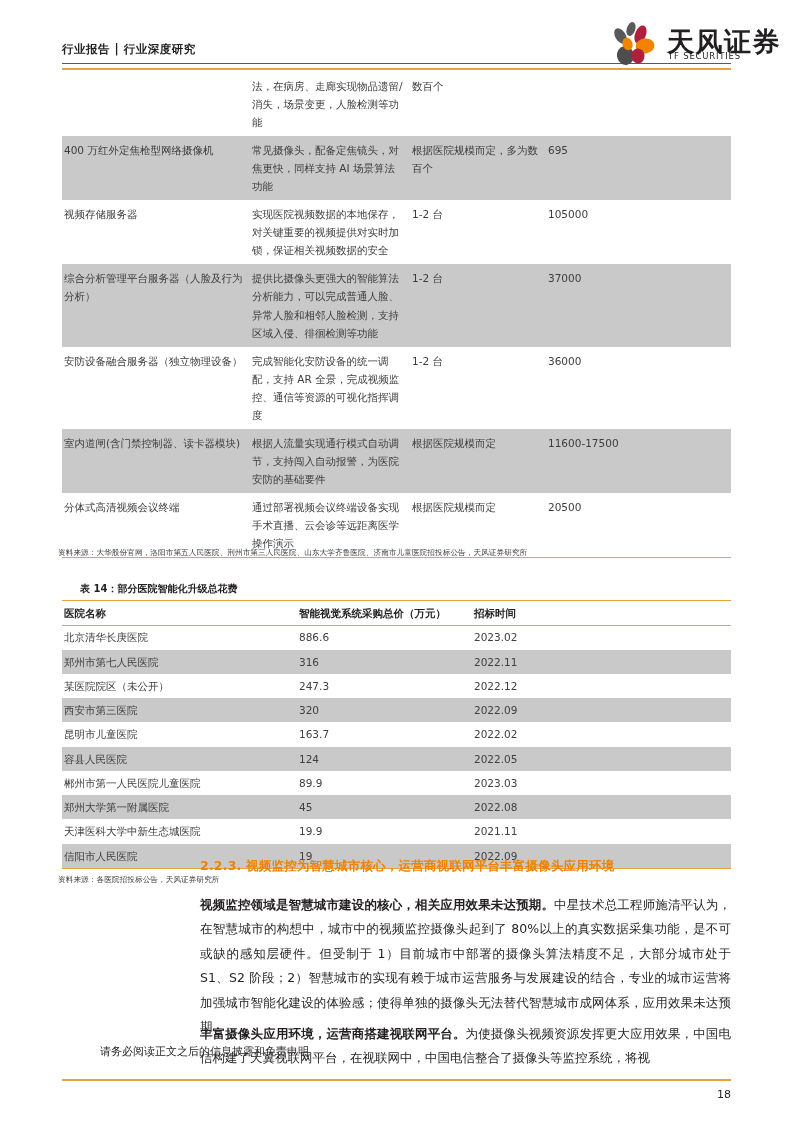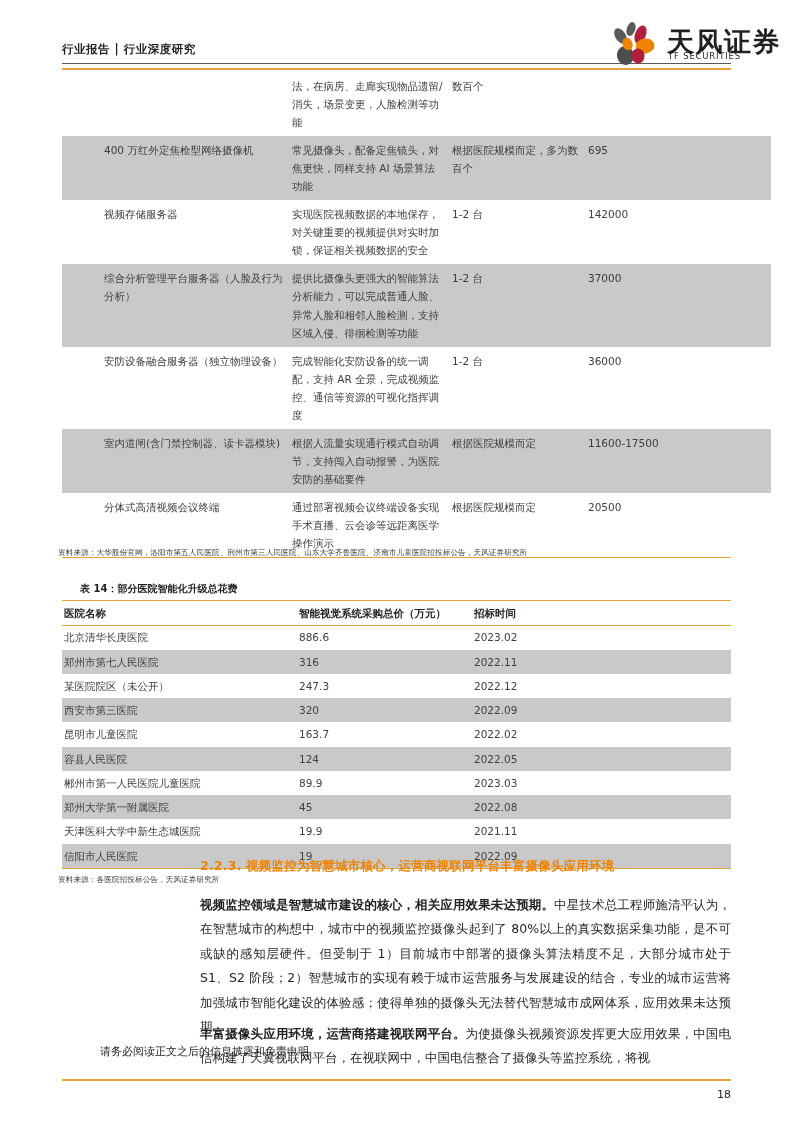--- a/index.html
+++ b/index.html
@@ -104,21 +104,21 @@
   }
 
   
   #table13 {
     left: 62px;
     top: 72px;
     width: 669px;
   }
   #table13 .row-shade td { background: #c9c9c9; }
   #table13 td { color: #3d3d3d; }
-  #table13 .c1 { width: 188px; padding-left: 40px; }
+  #table13 .c1 { width: 188px; }
   #table13 .c2 { width: 160px; }
   #table13 .c3 { width: 136px; }
   #table13 .c4 { width: 185px; }
   .tbl-bottom-rule {
     position: absolute;
     left: 62px;
     width: 669px;
     height: 1.4px;
     background: #e8a33d;
   }
@@ -273,21 +273,21 @@
         <td class="c1">
           <div class="cellbox">视频存储服务器</div>
         </td>
         <td class="c2">
           <div class="cellbox">实现医院视频数据的本地保存，对关键重要的视频提供对实时加锁，保证相关视频数据的安全</div>
         </td>
         <td class="c3">
           <div class="cellbox">1-2 台</div>
         </td>
         <td class="c4">
-          <div class="cellbox">142000</div>
+          <div class="cellbox">105000</div>
         </td>
       </tr>
       <tr class="row-shade">
         <td class="c1">
           <div class="cellbox">综合分析管理平台服务器（人脸及行为分析）</div>
         </td>
         <td class="c2">
           <div class="cellbox">提供比摄像头更强大的智能算法分析能力，可以完成普通人脸、异常人脸和相邻人脸检测，支持区域入侵、徘徊检测等功能</div>
         </td>
         <td class="c3">

